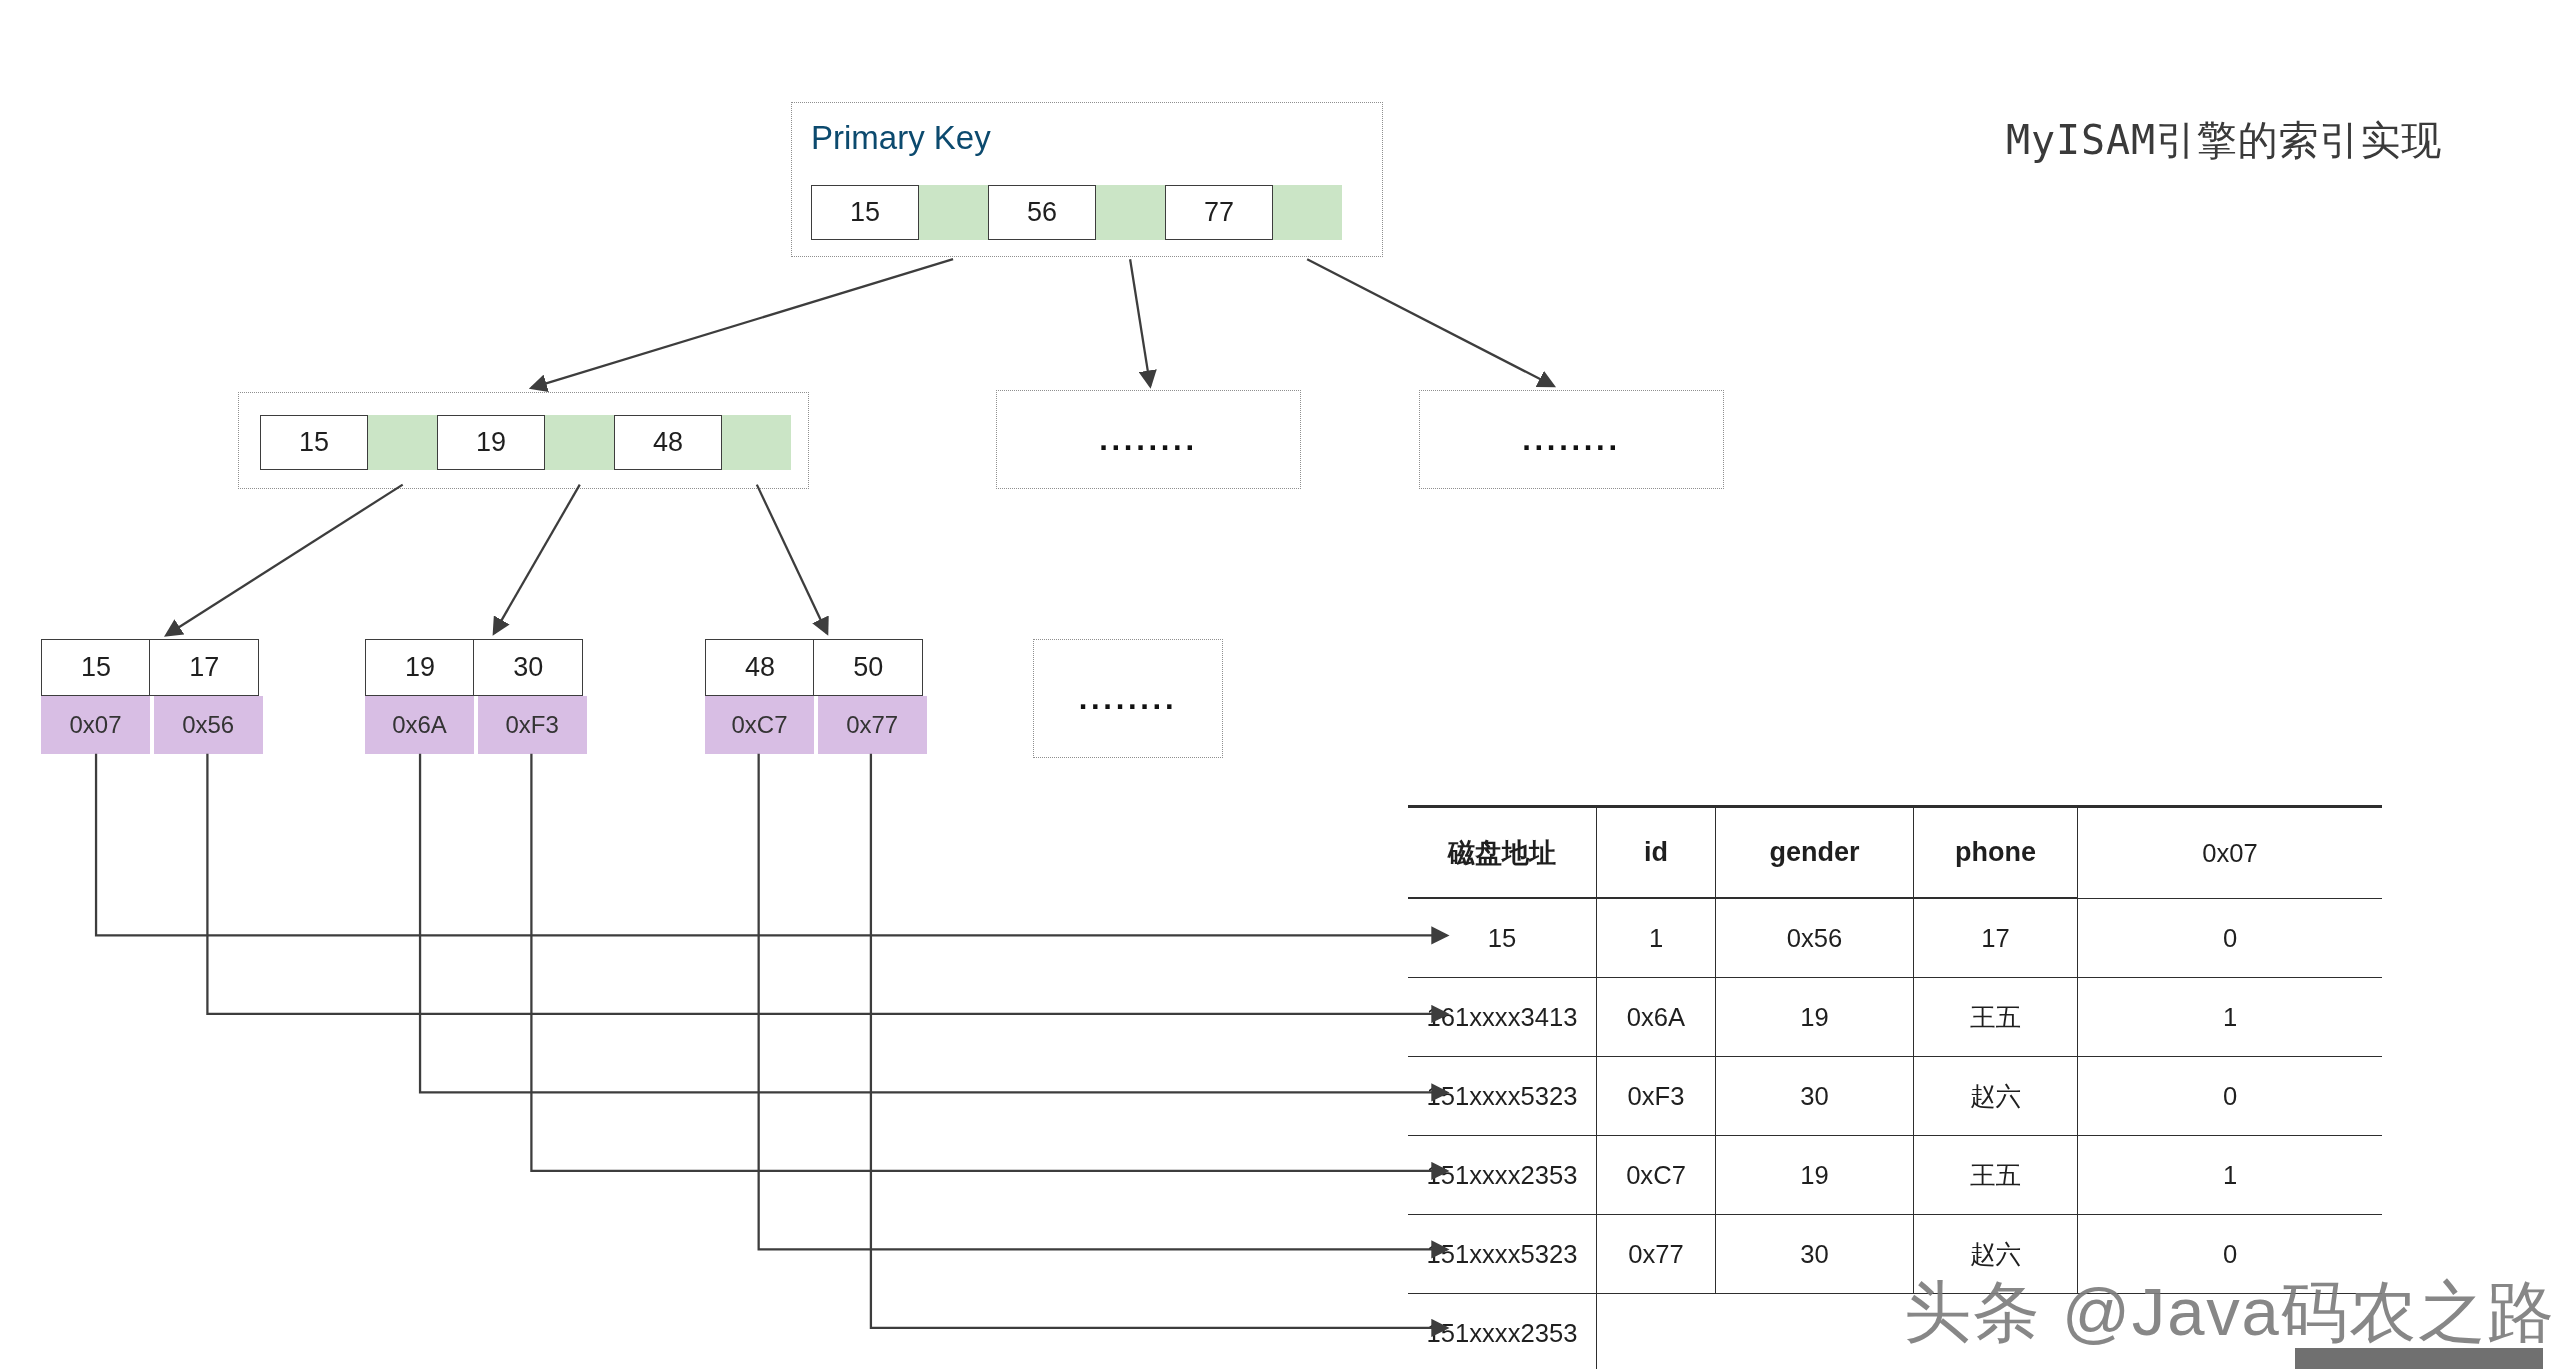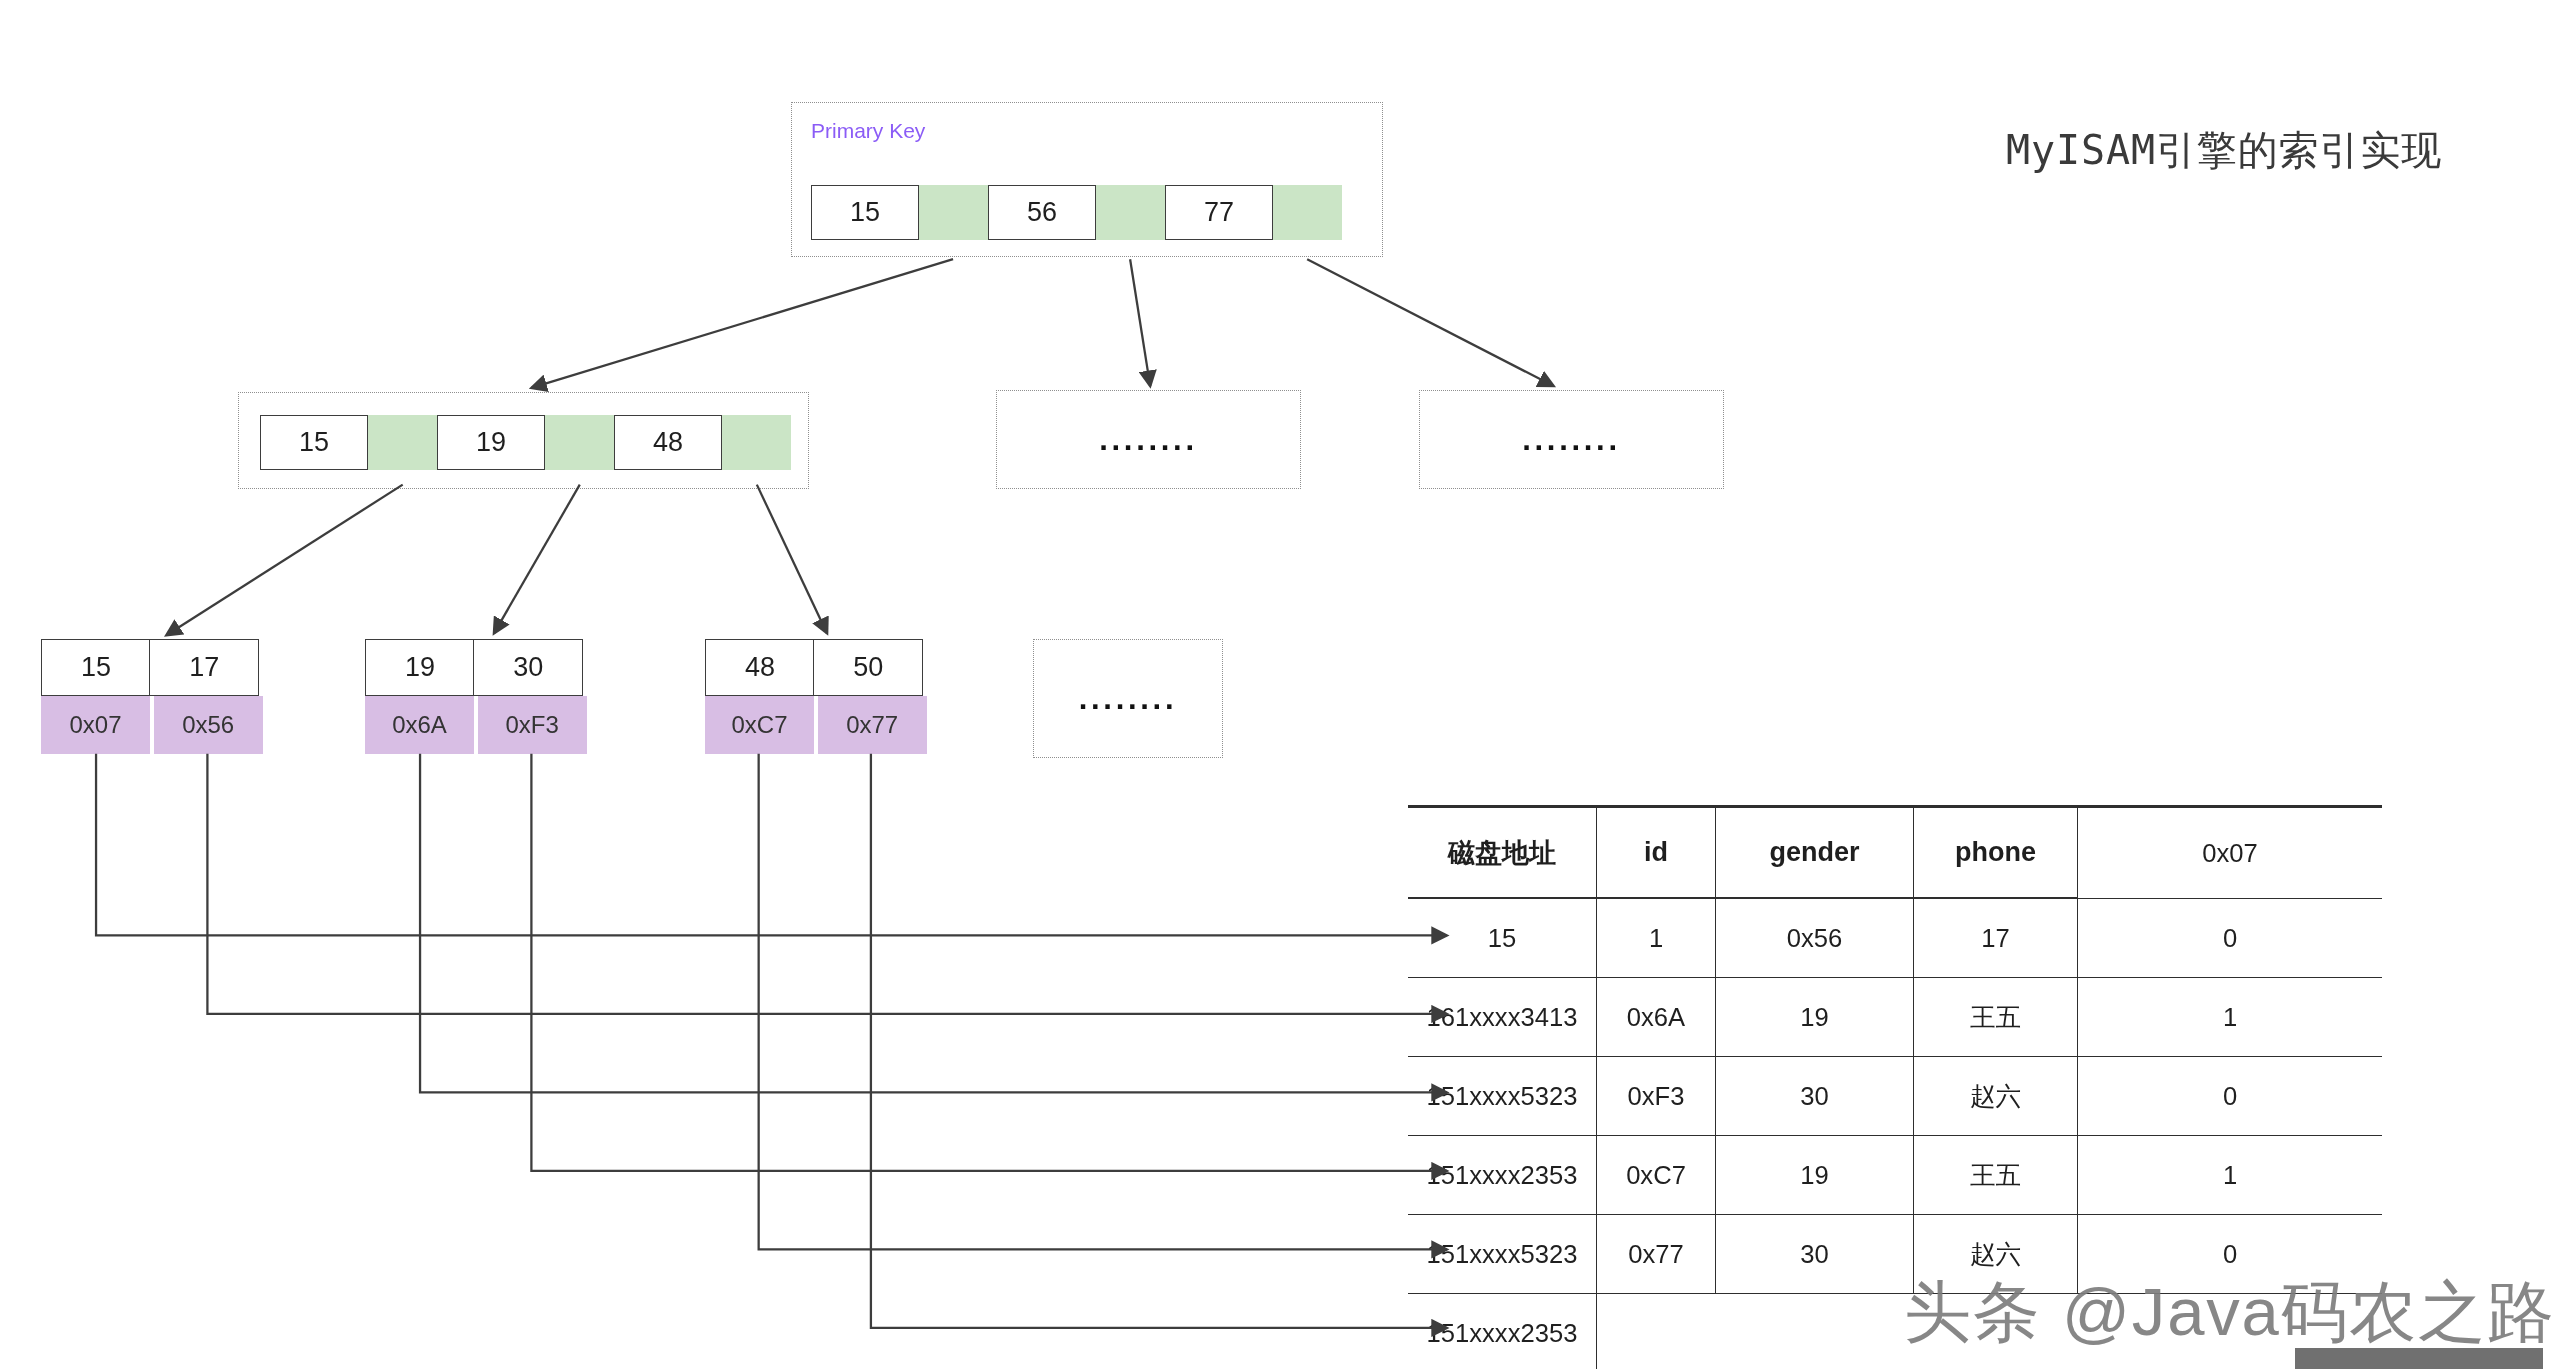--- a/index.html
+++ b/index.html
@@ -9,21 +9,21 @@
     background:#ffffff;
     font-family:"Liberation Sans", sans-serif;
     overflow:hidden;
     color:#1f1f1f;
   }
   .stage { position:absolute; inset:0; }
 
   svg.arrows { position:absolute; left:0; top:0; pointer-events:none; z-index:3; }
 
   .dashed-box { position:absolute; border:1.8px dotted #8f8f8f; z-index:1; }
-  .root-label { position:absolute; left:811px; top:119px; font-size:21px; color:#8b5cf6; z-index:2; }
+  .root-label { position:absolute; left:811px; top:119px; font-size:33px; color:#0c4a6e; z-index:2; }
 
   .cell-row { position:absolute; display:flex; z-index:2; }
   .key-cell {
     width:108px; height:55px; border:1.8px solid #3d3d3d; background:#fff;
     display:flex; align-items:center; justify-content:center; font-size:27px;
   }
   .green-cell { width:69px; height:55px; background:#cbe5c6; }
 
   .leaf { position:absolute; z-index:2; }
   .leaf-keys { display:flex; }
@@ -55,21 +55,21 @@
   }
   .isam-table .cell {
     display:flex; align-items:center; justify-content:center;
     border-bottom:1.8px solid #2e2e2e; border-right:1.8px solid #2e2e2e;
     font-size:25.6px;
   }
   .isam-table .cell:nth-child(5n) { border-right:none; }
   .isam-table .head { font-weight:bold; font-size:27px; border-bottom:2.7px solid #2e2e2e; }
 
   .page-title {
-    position:absolute; left:2006px; top:123px; z-index:2;
+    position:absolute; left:2006px; top:113px; z-index:2;
     font-family:"DejaVu Sans Mono", monospace;
     font-size:40px; color:#3a3a3a; letter-spacing:0.9px;
   }
   .watermark {
     position:absolute; left:1904px; top:1267px; z-index:6;
     font-size:67px; color:rgba(125,125,125,0.92); letter-spacing:1.8px; white-space:nowrap;
   }
   .wm-fragment {
     position:absolute; left:2295px; top:1348px; width:248px; height:21px;
     background:#707070; z-index:7;

